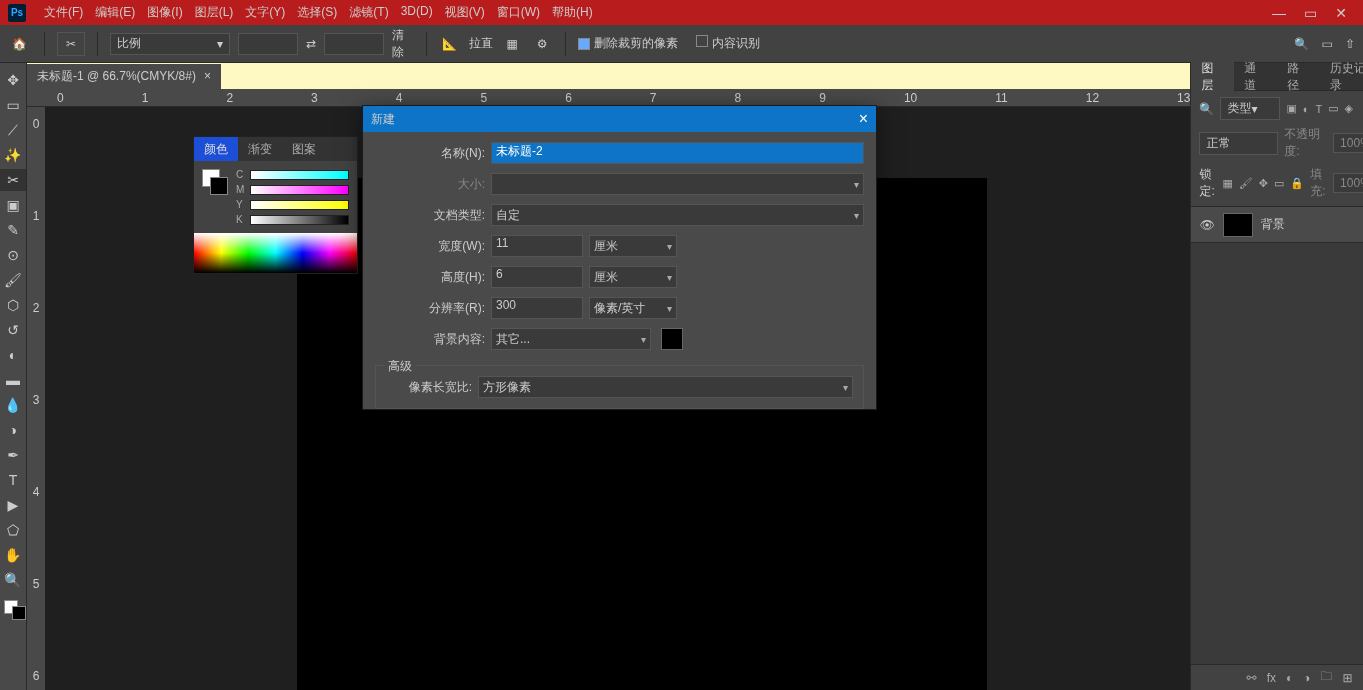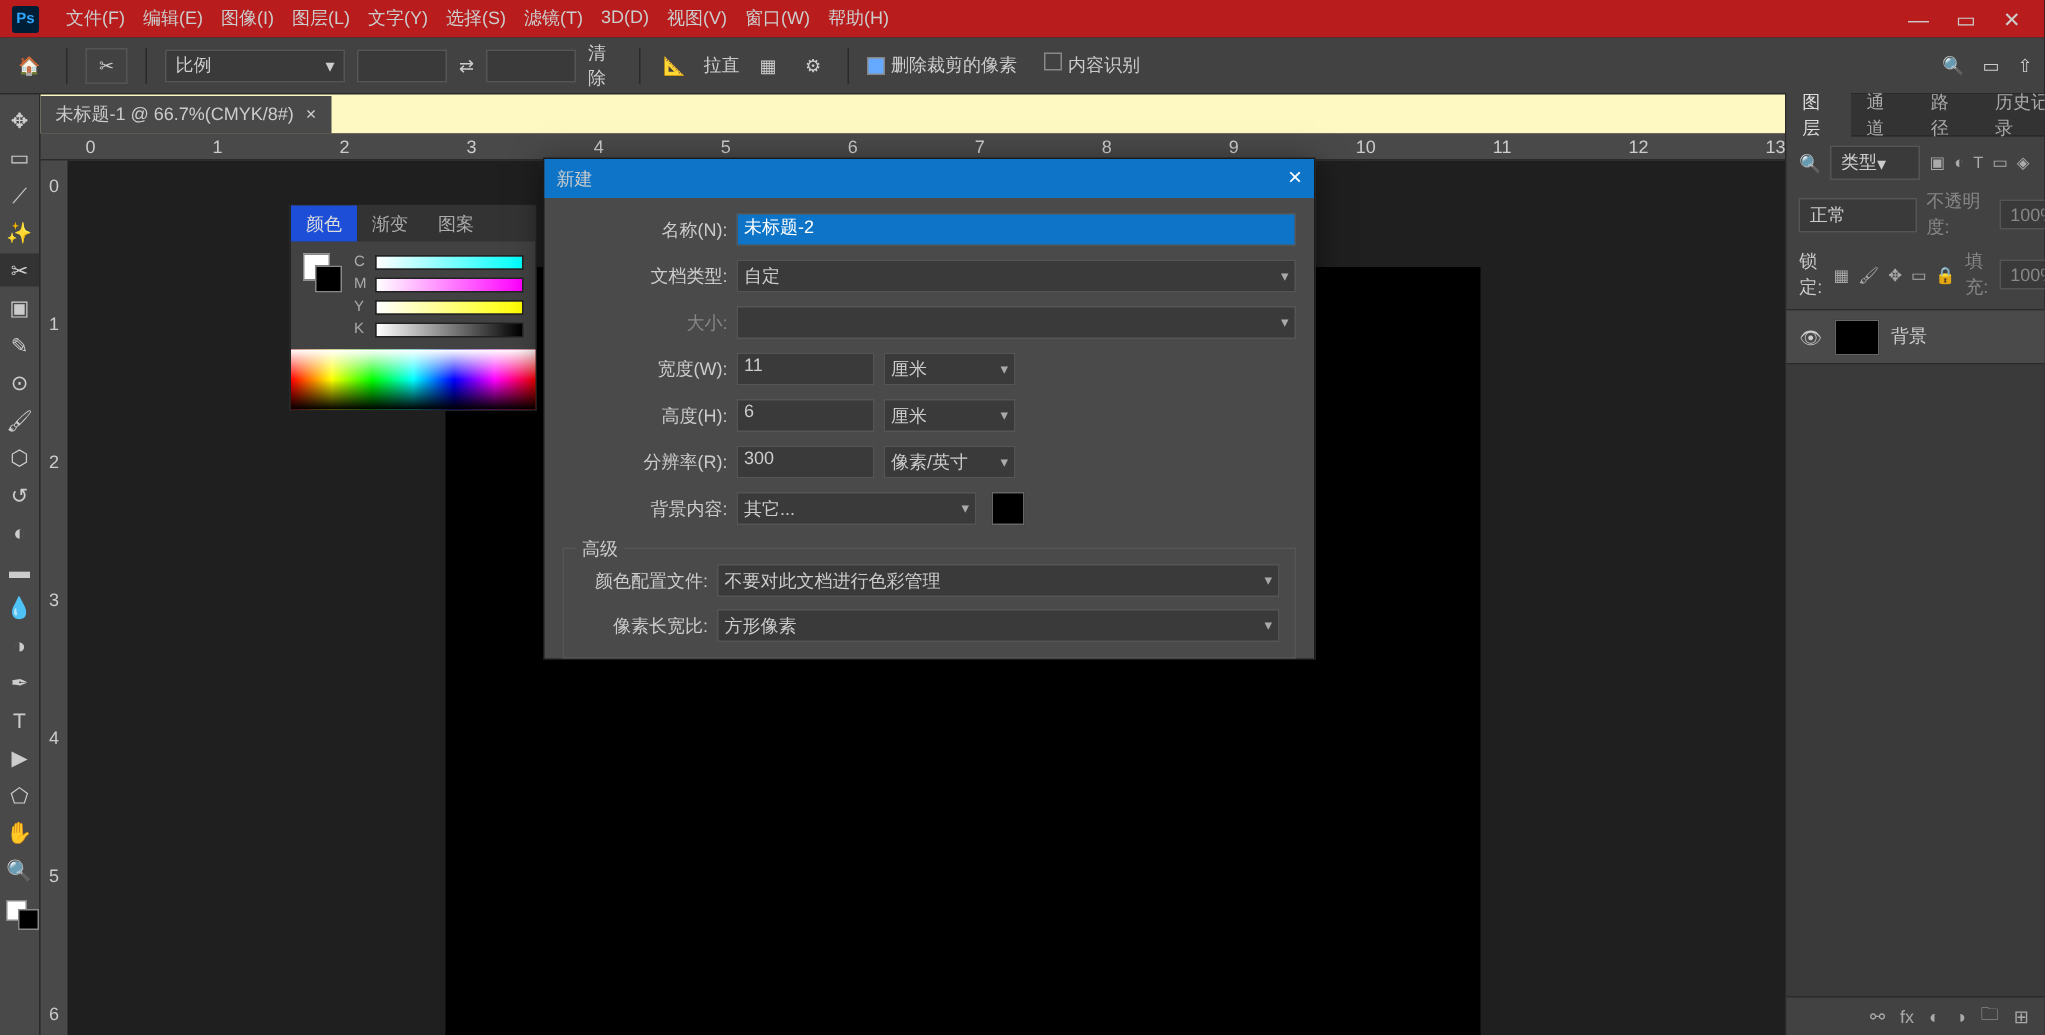--- a/index.html
+++ b/index.html
@@ -305,26 +305,26 @@
     <span>新建</span>
     <span class="dclose">×</span>
   </div>
   <div class="dbody">
     <div class="form">
       <div class="frow">
         <span class="flabel">名称(N):</span>
         <div class="finput sel">未标题-2</div>
       </div>
       <div class="frow">
+        <span class="flabel" style="color:#888">大小:</span>
+        <div class="fselect wide" style="color:#777"></div>
+      </div>
+      <div class="frow">
         <span class="flabel">文档类型:</span>
         <div class="fselect wide">自定</div>
-      </div>
-      <div class="frow">
-        <span class="flabel" style="color:#888">大小:</span>
-        <div class="fselect wide" style="color:#777"></div>
       </div>
       <div class="frow">
         <span class="flabel">宽度(W):</span>
         <div class="finput num">11</div>
         <div class="fselect med">厘米</div>
       </div>
       <div class="frow">
         <span class="flabel">高度(H):</span>
         <div class="finput num">6</div>
         <div class="fselect med">厘米</div>
@@ -334,24 +334,20 @@
         <div class="finput num">300</div>
         <div class="fselect med">像素/英寸</div>
       </div>
       <div class="frow">
         <span class="flabel">背景内容:</span>
         <div class="fselect" style="width:160px">其它...</div>
         <div class="color-sw"></div>
       </div>
       <div class="fieldset">
         <span class="legend">高级</span>
-        <div class="frow" style="margin-bottom:8px">
-          <span class="flabel" style="width:86px">颜色配置文件:</span>
-          <div class="fselect wide">不要对此文档进行色彩管理</div>
-        </div>
         <div class="frow">
           <span class="flabel" style="width:86px">像素长宽比:</span>
           <div class="fselect wide">方形像素</div>
         </div>
       </div>
     </div>
   </div>
 </div>
 
 </body></html>

